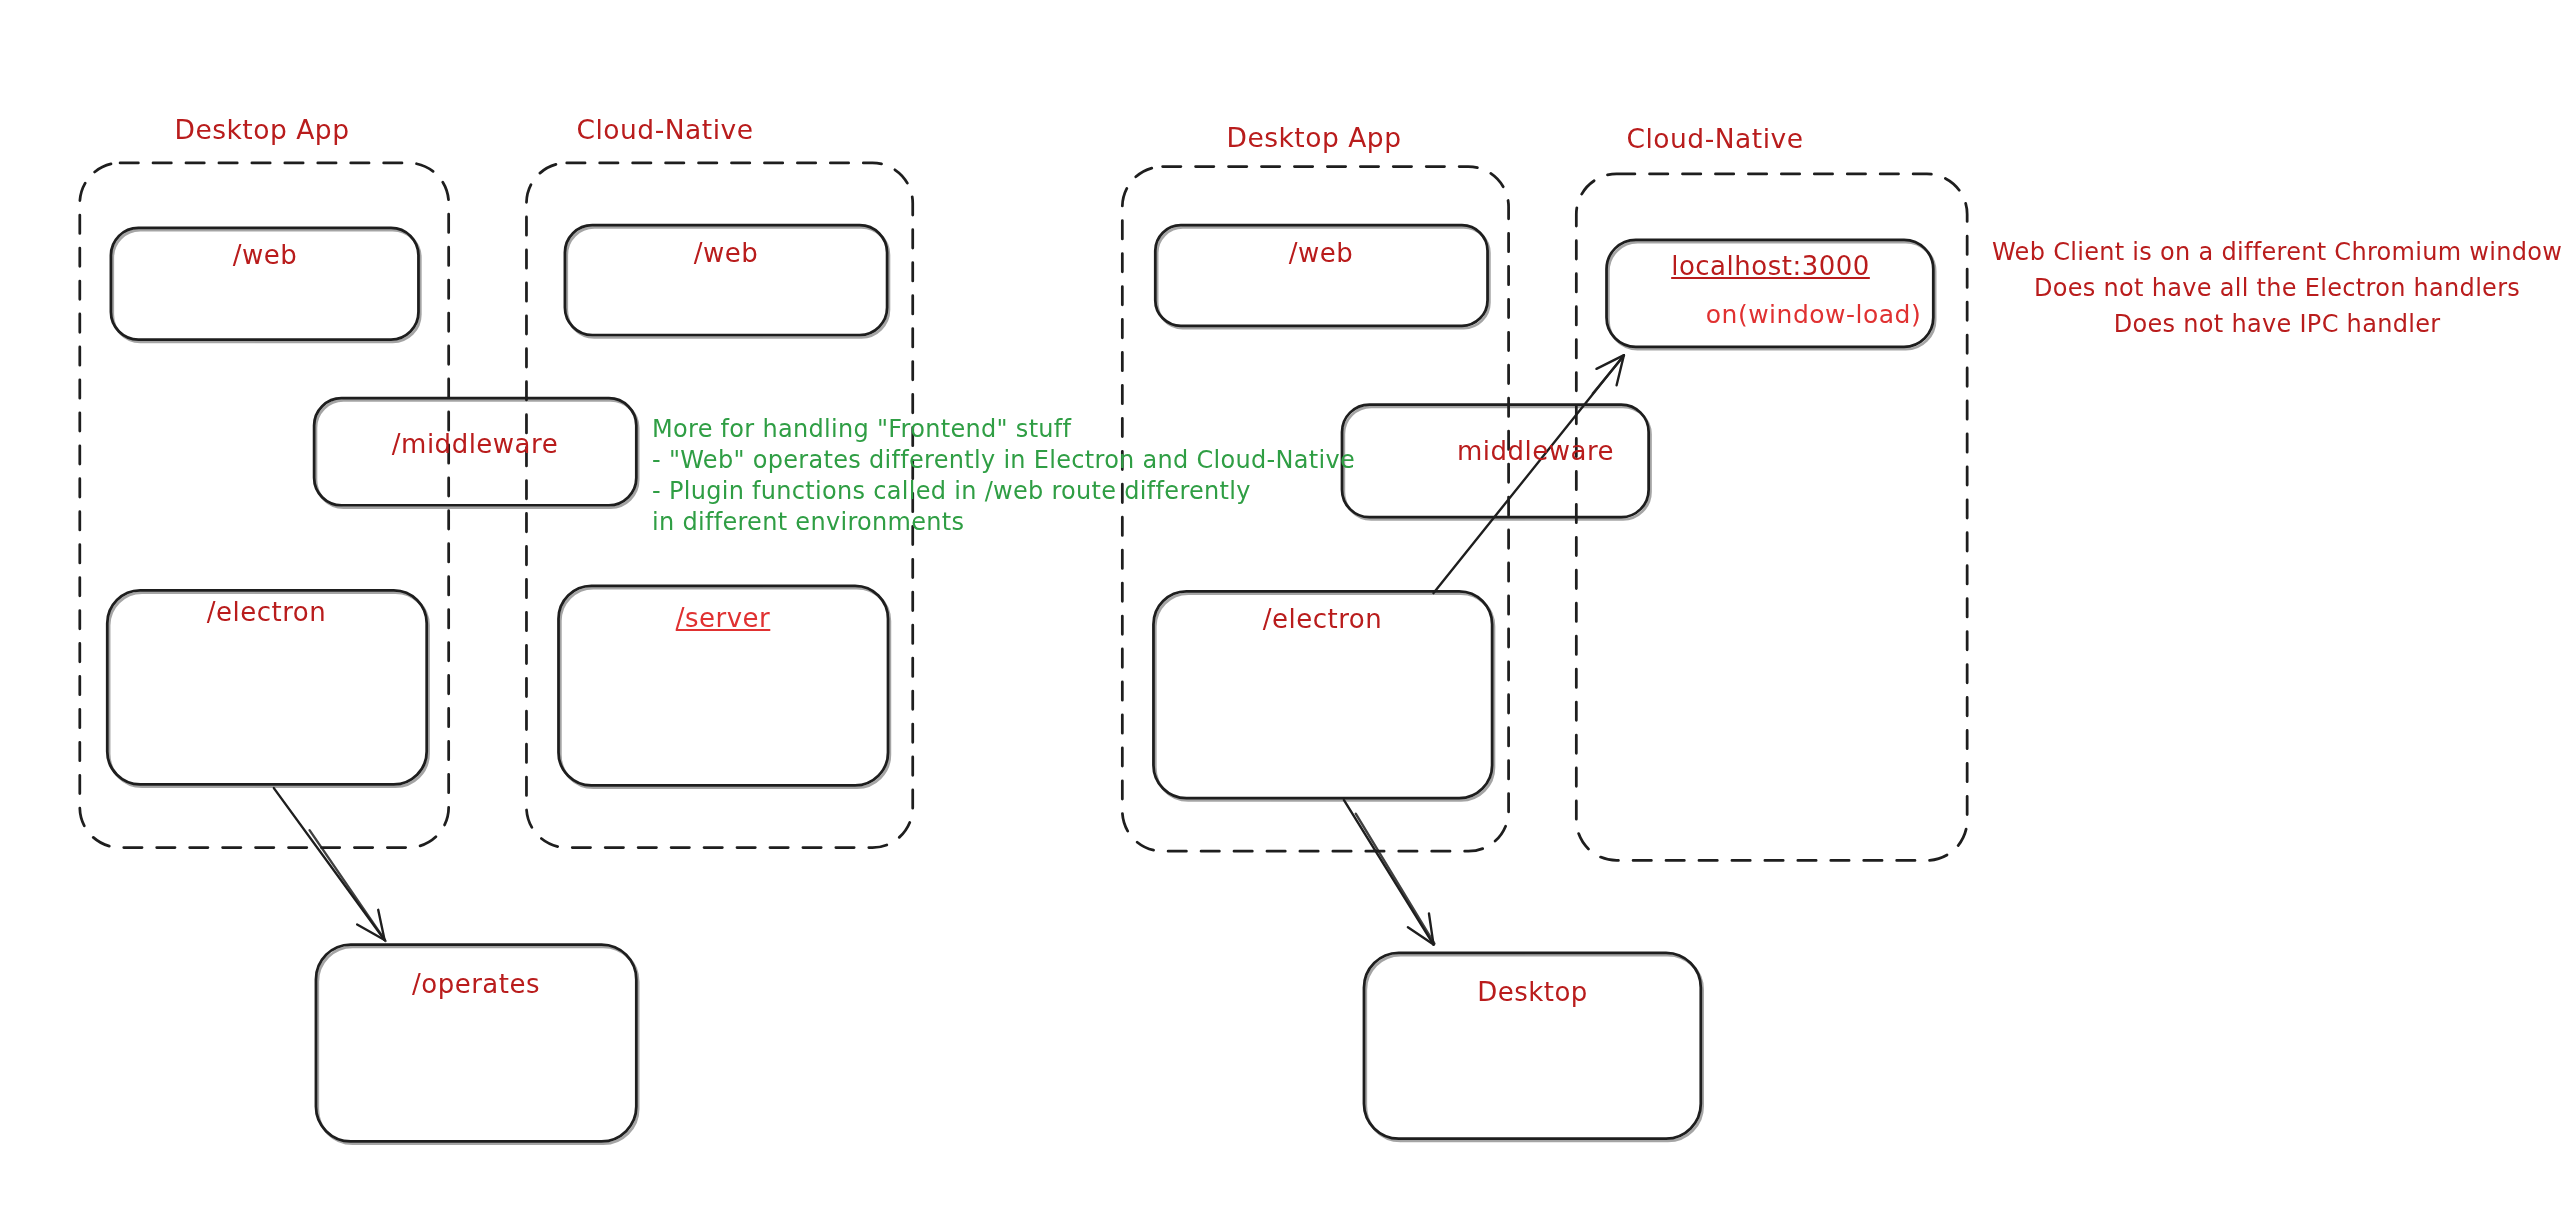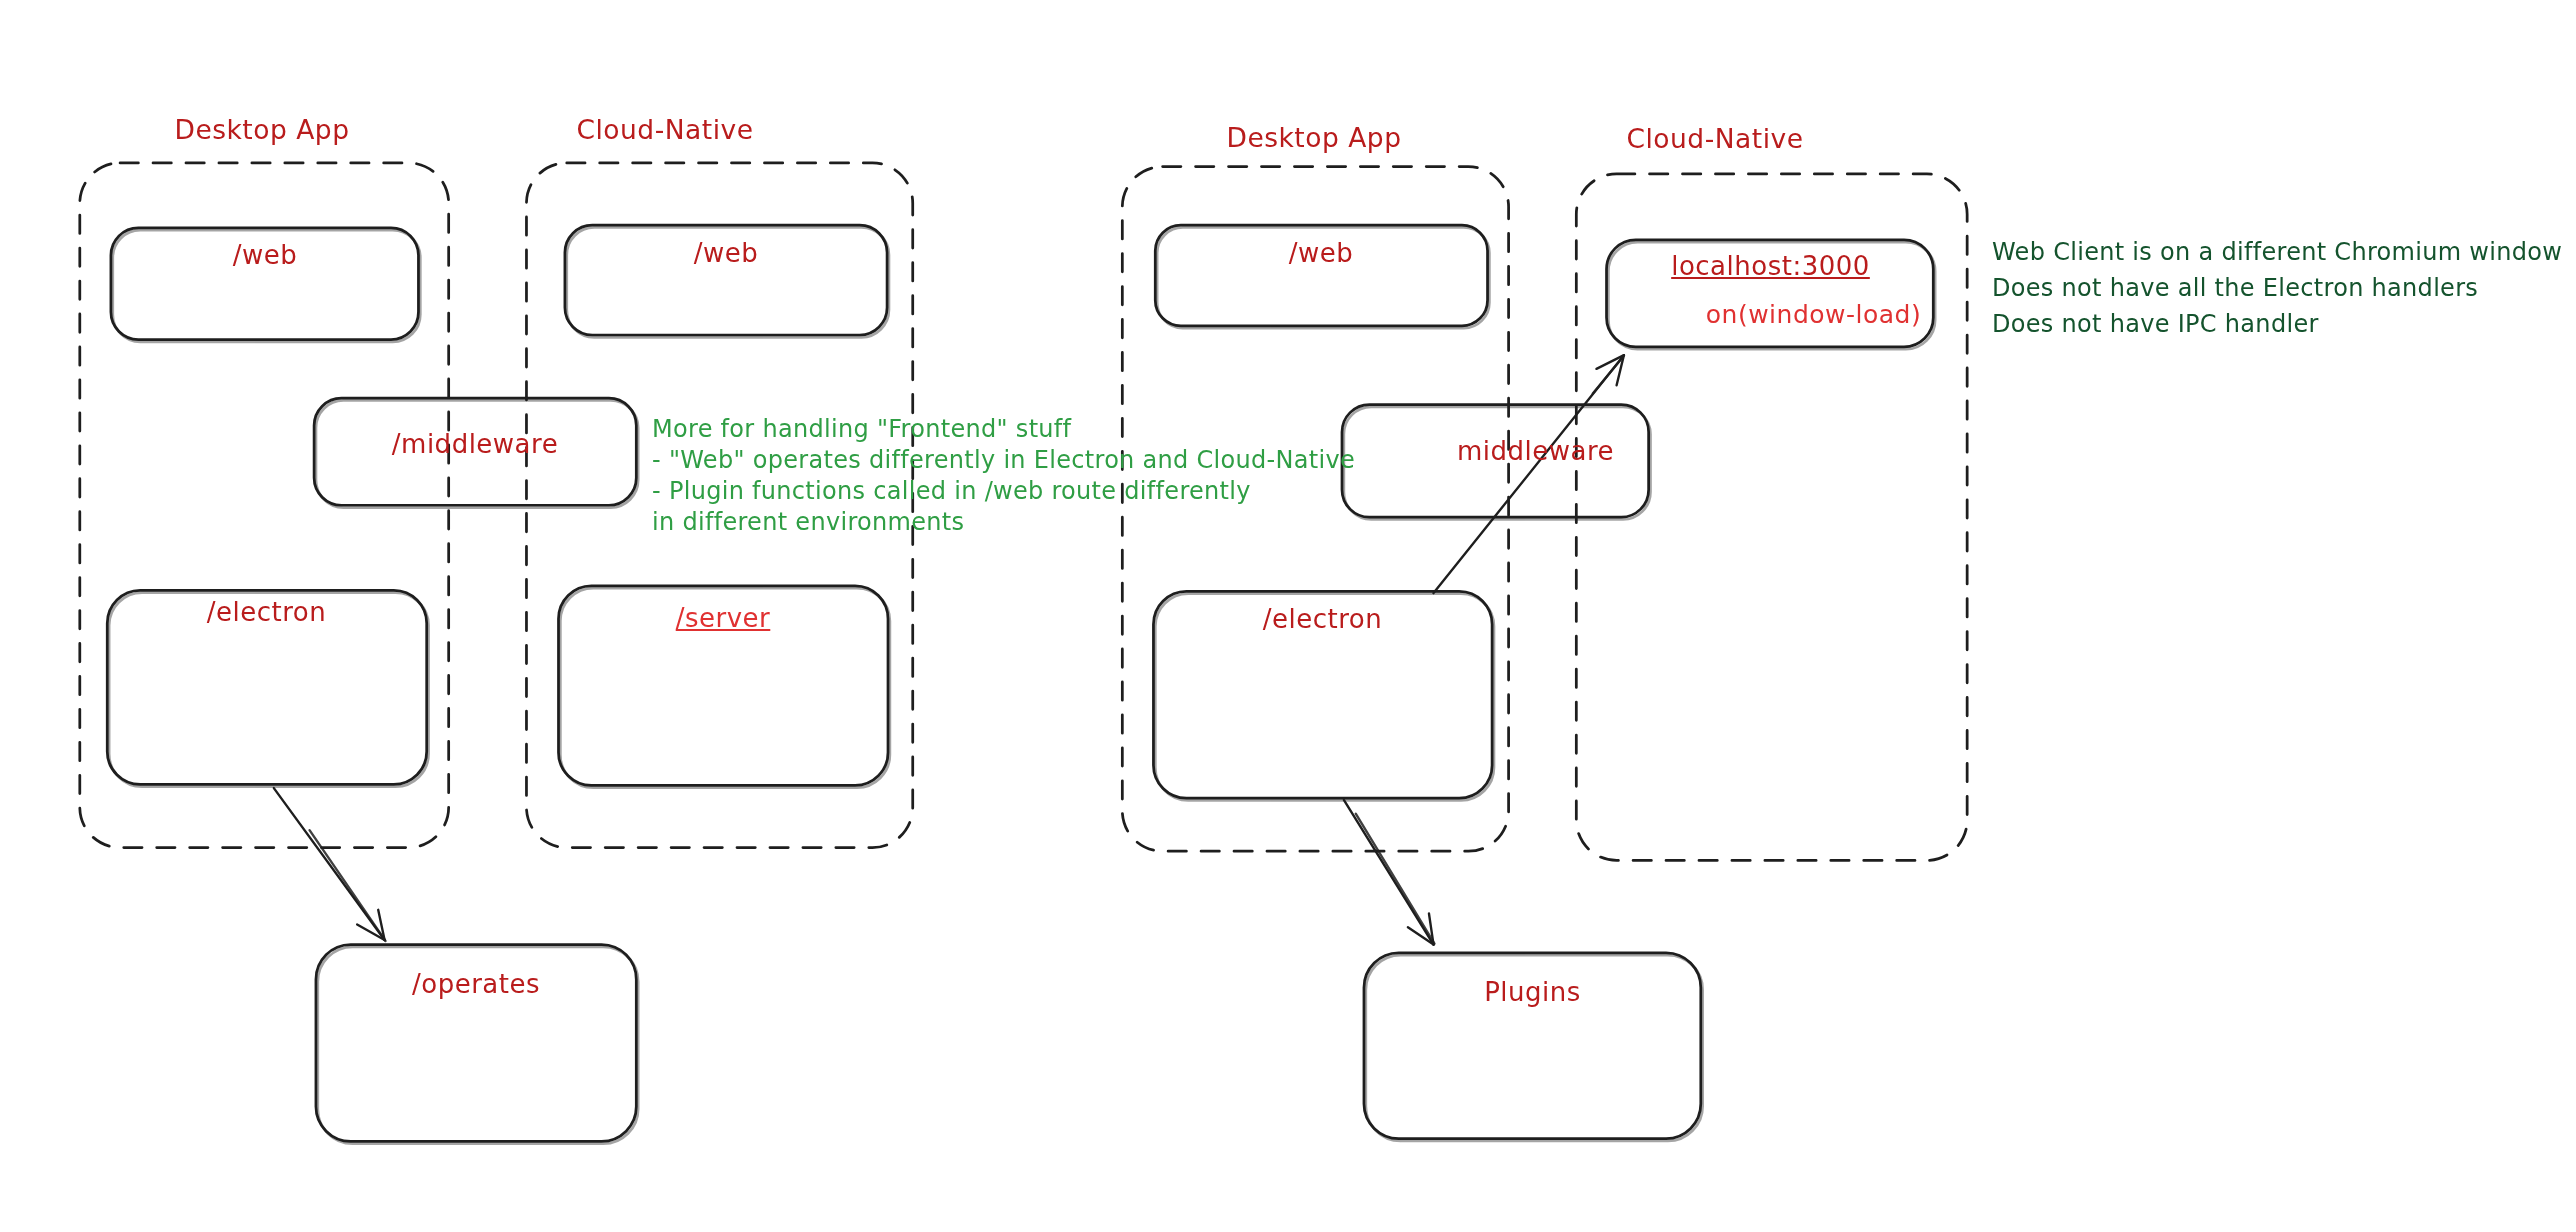--- a/index.html
+++ b/index.html
@@ -20,21 +20,21 @@
   .arrow path{fill:none;stroke:#1e1e1e;stroke-width:2.6;stroke-linecap:round;}
   .lbl{
     position:absolute;text-align:center;font-size:26px;line-height:29px;
     white-space:nowrap;color:#b91c1c;letter-spacing:0.5px;
   }
   .title{font-size:26.5px;}
   .red{color:#e03131;}
   .note{position:absolute;font-size:24px;white-space:nowrap;letter-spacing:0.3px;}
   .note div{white-space:nowrap;}
   #note-green{left:652px;top:414px;line-height:31px;color:#2f9e44;}
-  #note-red{left:1992px;top:234px;line-height:36px;color:#14532d;}
+  #note-red{left:1992px;top:234px;line-height:36px;color:#b91c1c;text-align:center;}
 
   
   #t-d1-desktop{left:79px;top:115px;width:366px;}
   #t-d1-cloud{left:482px;top:115px;width:366px;}
   #t-d2-desktop{left:1131px;top:123px;width:366px;}
   #t-d2-cloud{left:1532px;top:124px;width:366px;}
 
   
   #l-d1-web1{left:111px;top:241px;width:308px;}
   #l-d1-web2{left:565px;top:239px;width:322px;}
@@ -108,21 +108,21 @@
   <div class="lbl" id="l-d1-middleware">/middleware</div>
   <div class="lbl" id="l-d1-electron">/electron</div>
   <div class="lbl red" id="l-d1-server">/server</div>
   <div class="lbl" id="l-d1-plugins">/operates</div>
 
   <div class="lbl" id="l-d2-web">/web</div>
   <div class="lbl" id="l-d2-localhost">localhost:3000</div>
   <div class="lbl red" id="l-d2-window-load">on(window-load)</div>
   <div class="lbl" id="l-d2-middleware">middleware</div>
   <div class="lbl" id="l-d2-electron">/electron</div>
-  <div class="lbl" id="l-d2-plugins">Plugins</div>
+  <div class="lbl" id="l-d2-plugins">Desktop</div>
 
   <div class="note" id="note-green">
     <div>More for handling "Frontend" stuff</div>
     <div>- "Web" operates differently in Electron and Cloud-Native</div>
     <div>- Plugin functions called in /web route differently</div>
     <div>in different environments</div>
   </div>
 
   <div class="note" id="note-red">
     <div>Web Client is on a different Chromium window</div>

